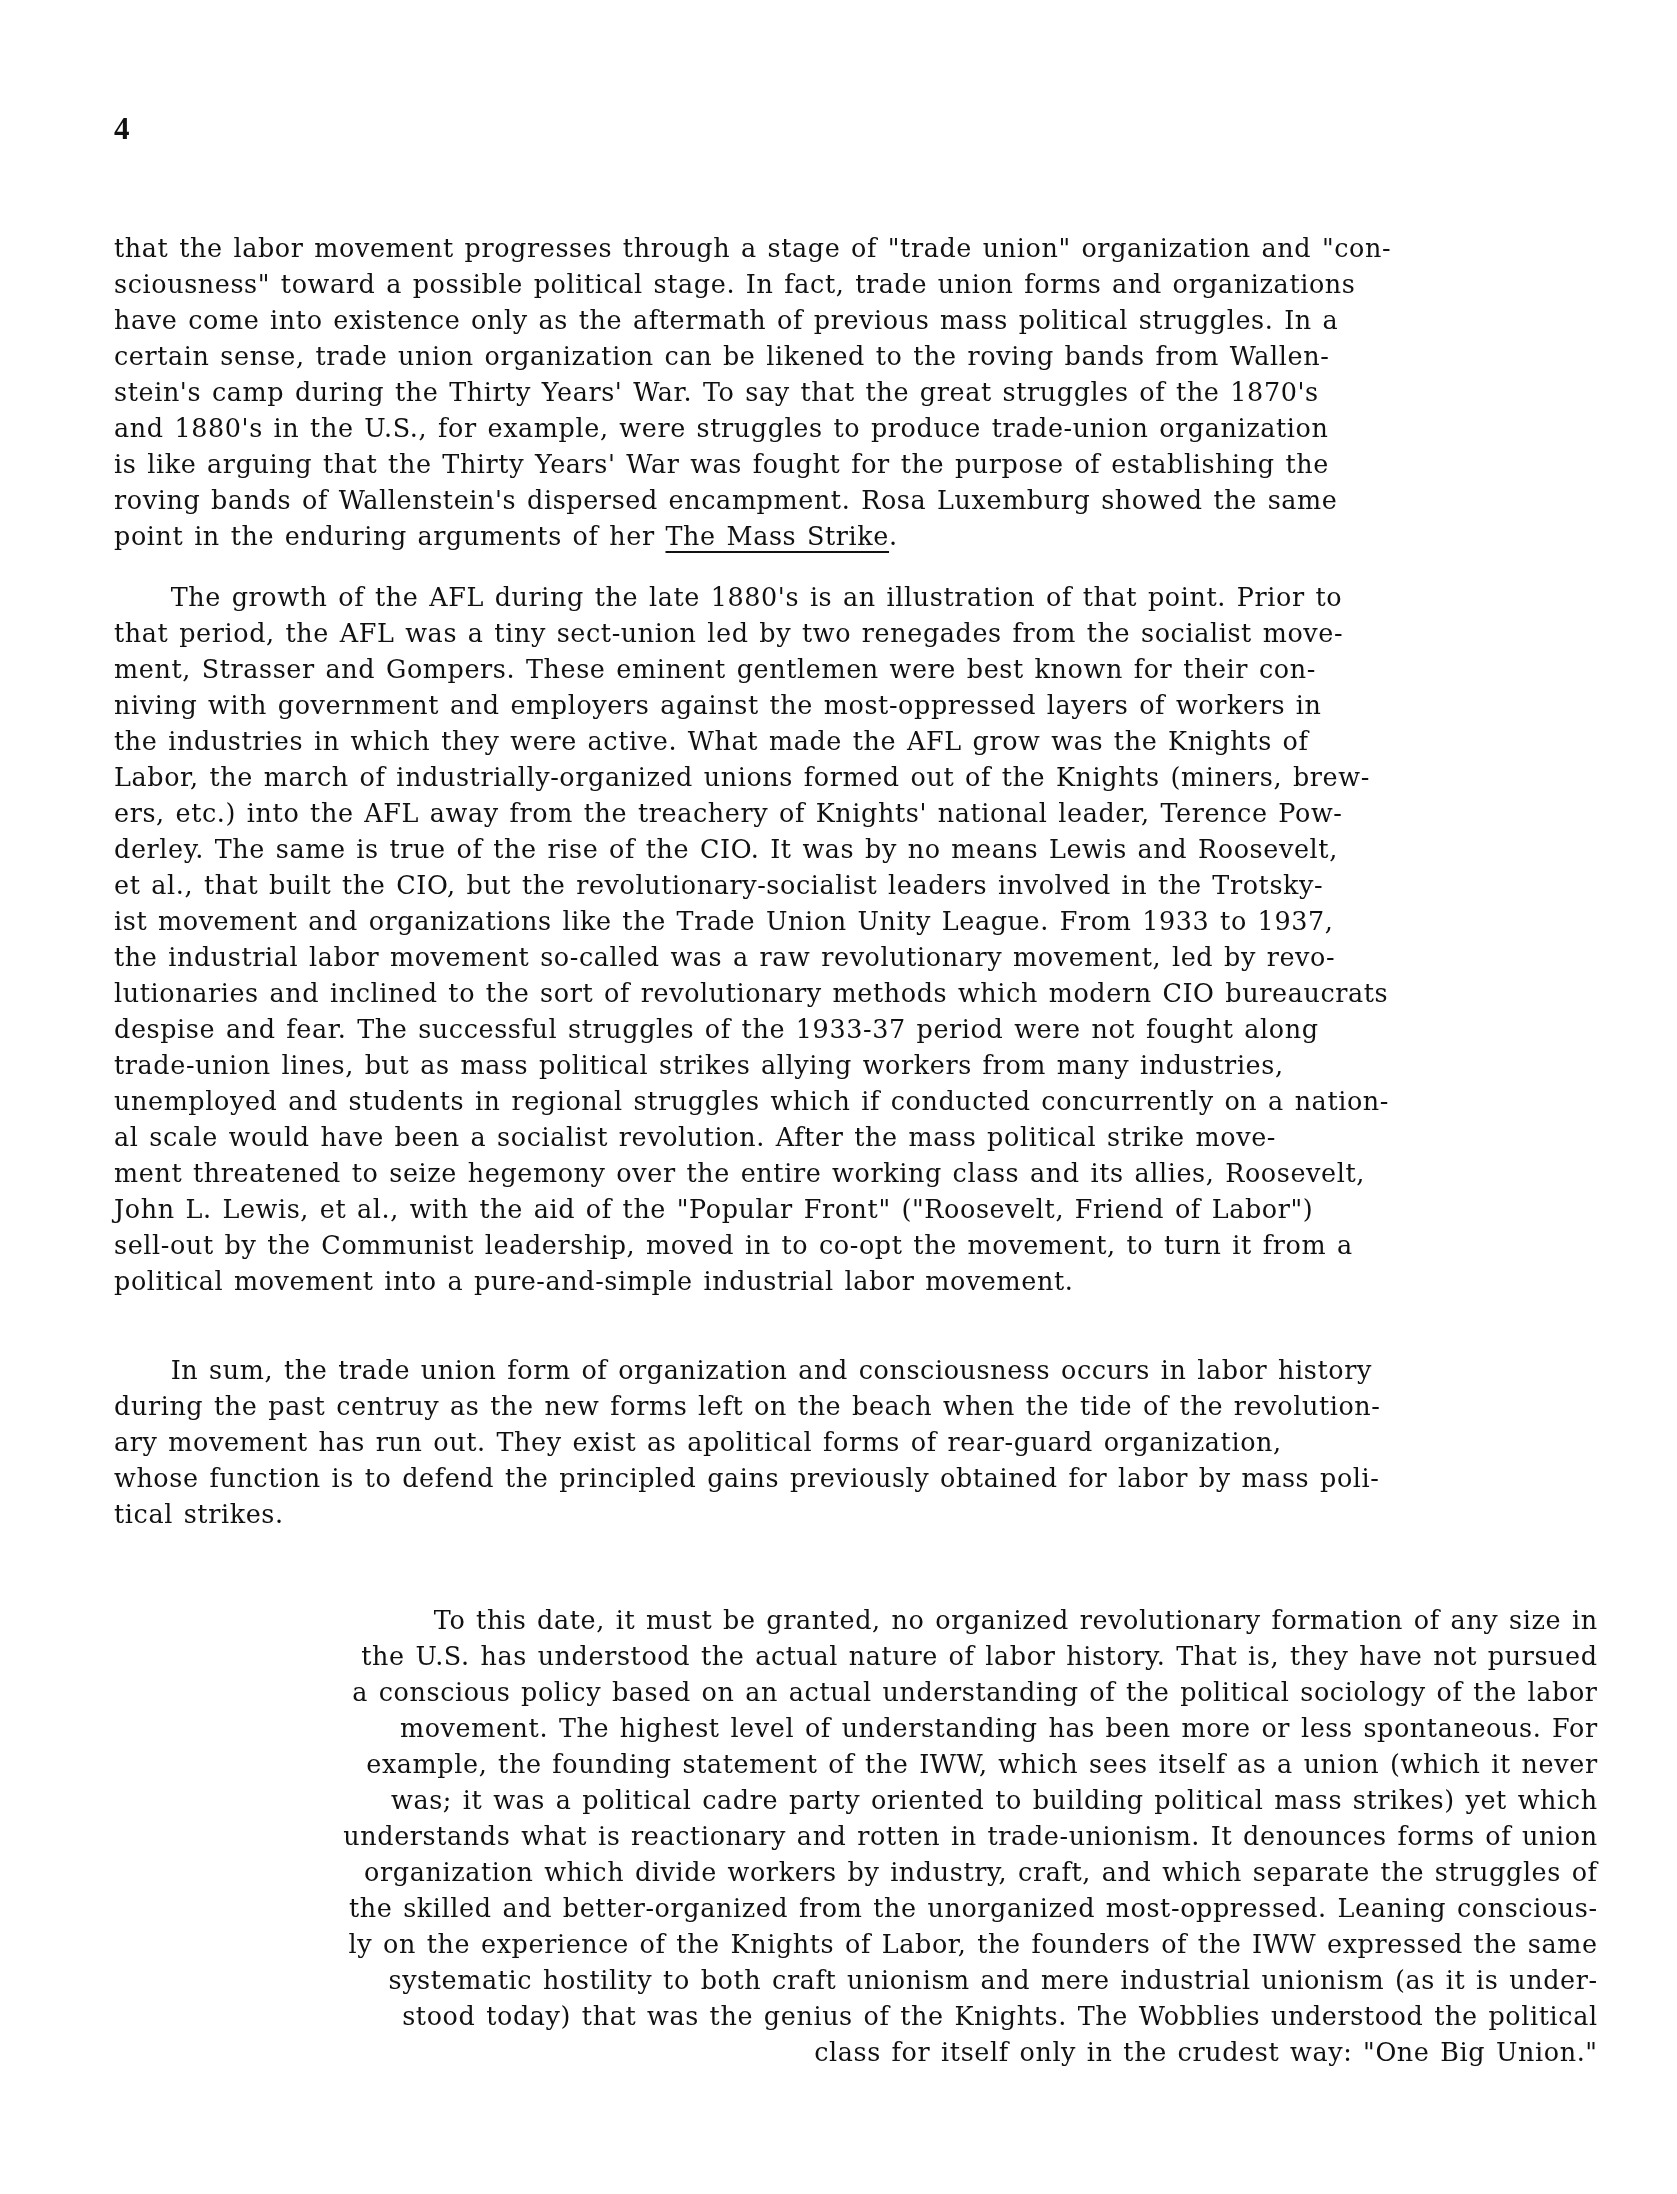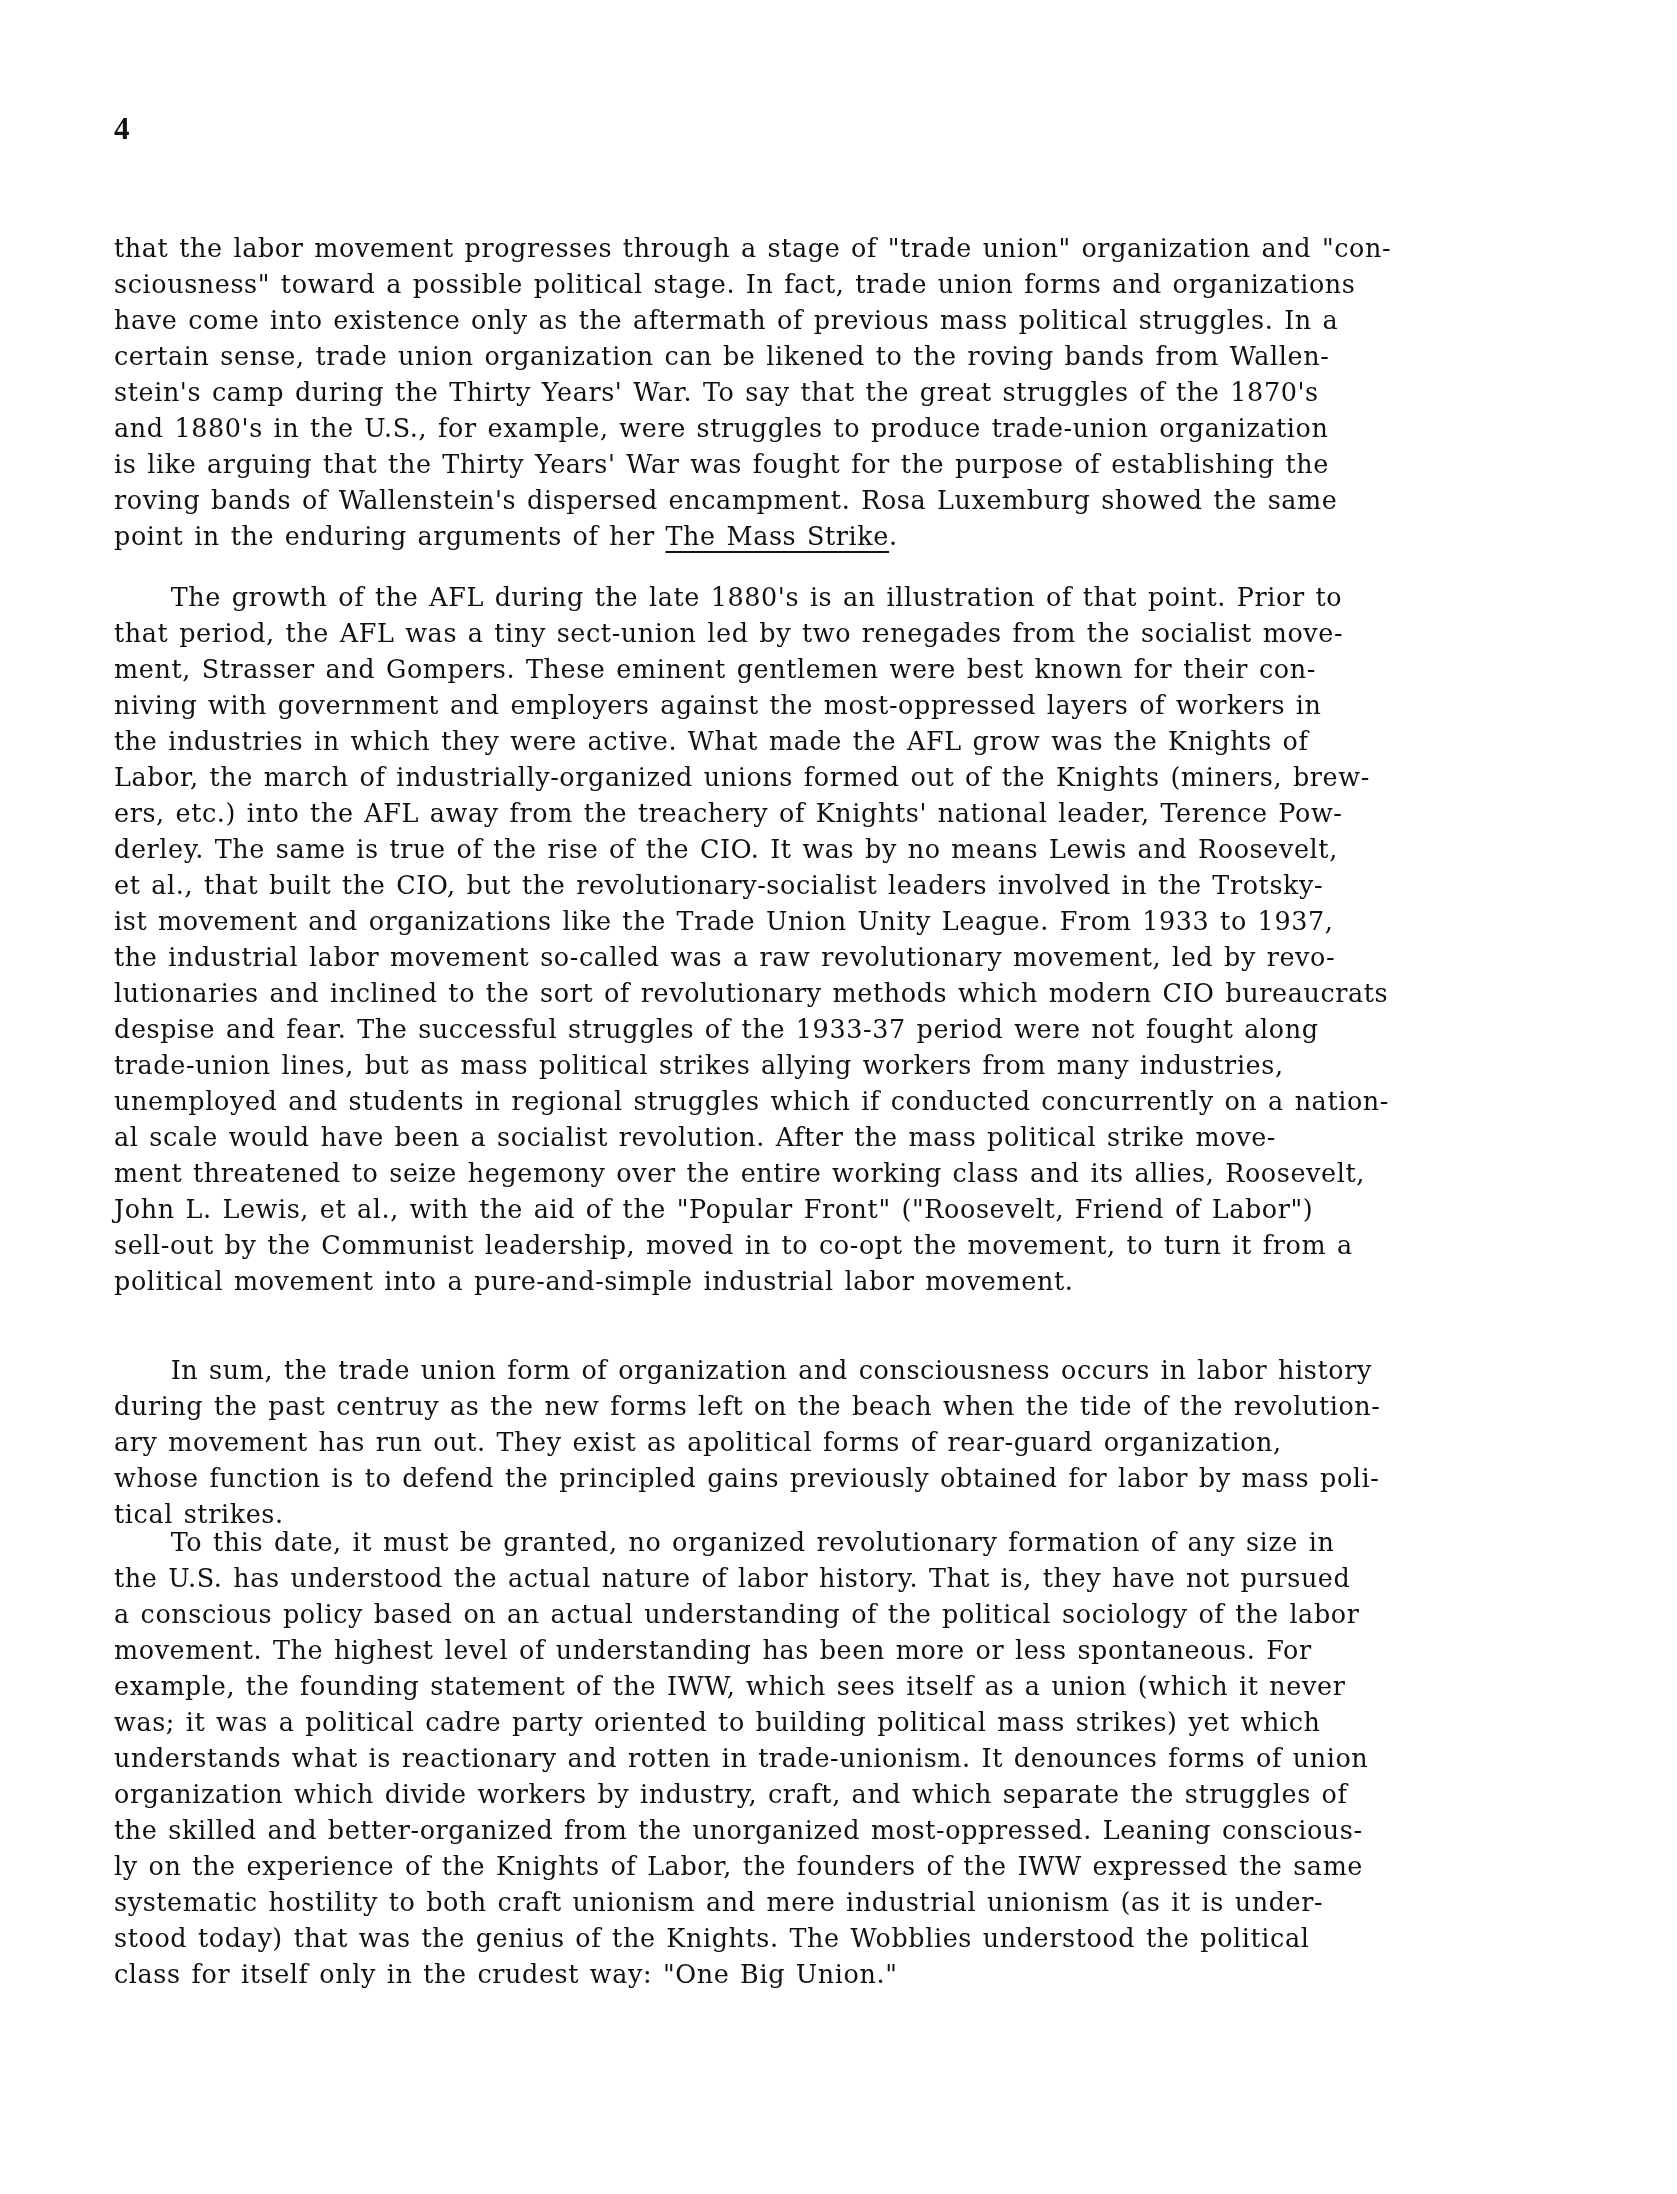--- a/index.html
+++ b/index.html
@@ -66,21 +66,21 @@
   </div>
 
   <div class="para" style="top:1352px;">
     <span class="line indent" style="transform: scaleX(0.9944);">In sum, the trade union form of organization and consciousness occurs in labor history</span>
     <span class="line" style="transform: scaleX(0.9944);">during the past centruy as the new forms left on the beach when the tide of the revolution-</span>
     <span class="line" style="transform: scaleX(0.9944);">ary movement has run out.  They exist as apolitical forms of rear-guard organization,</span>
     <span class="line" style="transform: scaleX(0.9944);">whose function is to defend the principled gains previously obtained for labor by mass poli-</span>
     <span class="line" style="transform: scaleX(0.9944);">tical strikes.</span>
   </div>
 
-  <div class="para" style="top:1524px;">
+  <div class="para" style="top:1602px;text-align:right;">
     <span class="line indent" style="transform: scaleX(0.9944);">To this date, it must be granted, no organized revolutionary formation of any size in</span>
     <span class="line" style="transform: scaleX(0.9944);">the U.S. has understood the actual nature of labor history.  That is, they have not pursued</span>
     <span class="line" style="transform: scaleX(0.9944);">a conscious policy based on an actual understanding of the political sociology of the labor</span>
     <span class="line" style="transform: scaleX(0.9944);">movement.  The highest level of understanding has been more or less spontaneous.  For</span>
     <span class="line" style="transform: scaleX(0.9944);">example, the founding statement of the IWW, which sees itself as a union (which it never</span>
     <span class="line" style="transform: scaleX(0.9944);">was; it was a political cadre party oriented to building political mass strikes) yet which</span>
     <span class="line" style="transform: scaleX(0.9944);">understands what is reactionary and rotten in trade-unionism.  It denounces forms of union</span>
     <span class="line" style="transform: scaleX(0.9944);">organization which divide workers by industry, craft, and which separate the struggles of</span>
     <span class="line" style="transform: scaleX(0.9944);">the skilled and better-organized from the unorganized most-oppressed.  Leaning conscious-</span>
     <span class="line" style="transform: scaleX(0.9944);">ly on the experience of the Knights of Labor, the founders of the IWW expressed the same</span>

